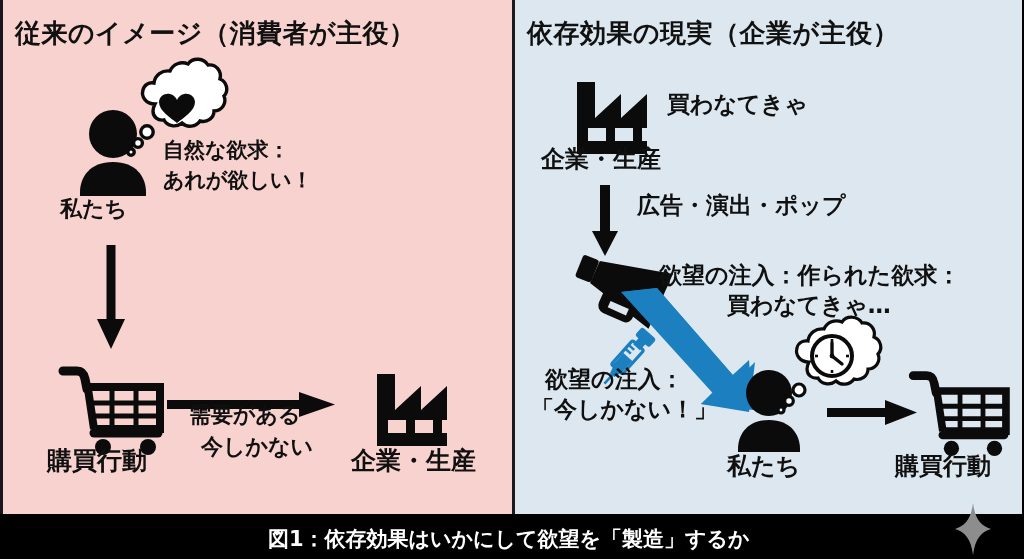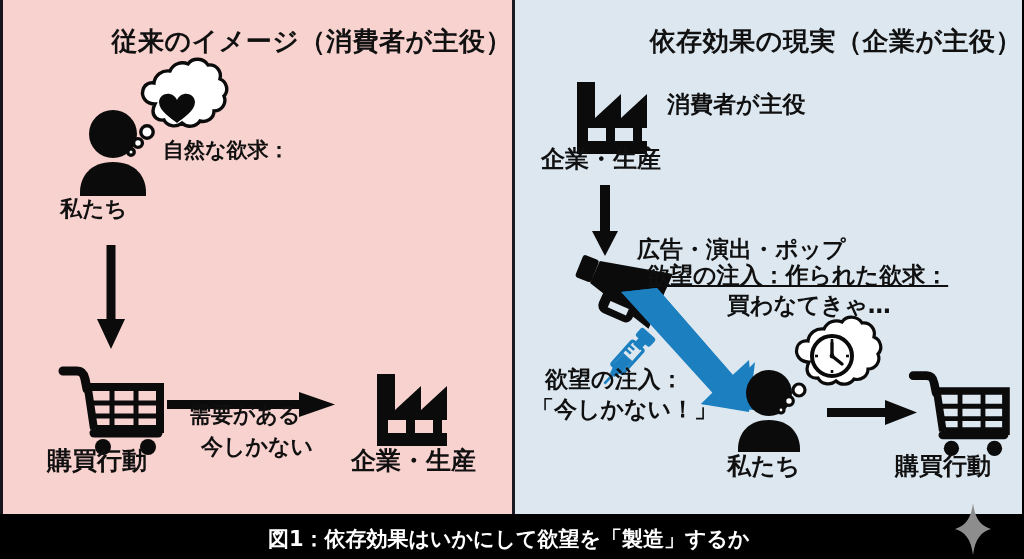--- a/index.html
+++ b/index.html
@@ -7,23 +7,24 @@
   #stage{position:relative;width:1024px;height:559px;background:#000;overflow:hidden;}
 
   
   .panel{position:absolute;top:0;height:514px;overflow:hidden;}
   #panel-left{left:3px;width:509px;background:#f8d2cf;}
   #panel-right{left:515px;width:507px;background:#dce7f0;}
   .divider{position:absolute;left:512px;top:0;width:3px;height:514px;background:#1a1a22;}
   .edge-left{position:absolute;left:0;top:0;width:3px;height:514px;background:#16161c;}
 
   .ptitle{
-    position:absolute;width:100%;text-align:right;top:24px;
+    position:absolute;width:100%;text-align:left;top:16px;
     font-size:26px;font-weight:700;color:#111;letter-spacing:.5px;
     font-family:"DejaVu Sans","Liberation Sans",sans-serif;
+    padding-left:12px;
   }
 
   .lbl{position:absolute;color:#101010;font-weight:700;line-height:1.18;
        font-family:"DejaVu Sans","Liberation Sans",sans-serif;white-space:pre;}
 
   
   #caption{position:absolute;left:0;top:514px;width:1024px;height:45px;background:#000;border-radius:21px;}
   #caption .ctext{position:absolute;left:268px;top:11px;color:#fff;font-size:21px;font-weight:700;
        font-family:"DejaVu Sans","Liberation Sans",sans-serif;white-space:pre;}
 
@@ -55,20 +56,21 @@
                  8-1 14 6 12 14 7 3 9 12 4 17 3 7-2 15-10 15 0 7-7 12-14 10-4 6-13 7-18 2
                  -6 5-15 3-18-3-6 1-11-3-11-9 0-3 1-5 2-7z"></path>
         <circle cx="26" cy="74" r="6.2"></circle>
         <circle cx="17" cy="85" r="4.4"></circle>
         <circle cx="10" cy="94" r="3.2"></circle>
       </g>
       <path d="M56 42c-4-9-17-8-18 2 0 9 12 16 18 21 6-5 18-12 18-21 -1-10-14-11-18-2z" fill="#0b0b0b"></path>
     </svg>
 
     <div class="lbl" style="left:160px;top:138px;font-size:21px;">自然な欲求：</div>
+    <div class="lbl" style="left:160px;top:168px;font-size:21px;">あれが欲しい！</div>
 
     <svg style="position:absolute;left:93px;top:245px;" width="30" height="105" viewBox="0 0 30 105">
       <rect x="10.5" y="0" width="9" height="78" fill="#0b0b0b"></rect>
       <polygon points="15,104 1,74 29,74" fill="#0b0b0b"></polygon>
     </svg>
 
     <svg style="position:absolute;left:58px;top:363px;" width="104" height="92" viewBox="0 0 104 92">
       <path d="M2 8h14c5 0 7 3 8 8l2 10" stroke="#0b0b0b" stroke-width="9" fill="none" stroke-linecap="round"></path>
       <path d="M27 24h72v42H35" stroke="#0b0b0b" stroke-width="8" fill="none"></path>
       <path d="M27 26 L33 66" stroke="#0b0b0b" stroke-width="8" fill="none"></path>
@@ -104,27 +106,27 @@
 
     <div class="ptitle">依存効果の現実（企業が主役）</div>
 
     <svg style="position:absolute;left:54px;top:68px;" width="108" height="86" viewBox="0 0 108 86">
       <path d="M8 86V14h18v36l26-24v24l26-24v60z" fill="#0b0b0b"></path>
       <rect x="19" y="60" width="18" height="13" fill="#dce7f0"></rect>
       <rect x="46" y="60" width="18" height="13" fill="#dce7f0"></rect>
       <rect x="73" y="60" width="18" height="13" fill="#dce7f0"></rect>
     </svg>
     <div class="lbl" style="left:26px;top:145px;font-size:24px;">企業・生産</div>
-    <div class="lbl" style="left:152px;top:91px;font-size:23px;">消費者が主役</div>
+    <div class="lbl" style="left:152px;top:91px;font-size:23px;">買わなてきゃ</div>
 
     <svg style="position:absolute;left:76px;top:185px;" width="28" height="72" viewBox="0 0 28 72">
       <rect x="9" y="0" width="10" height="50" fill="#0b0b0b"></rect>
       <polygon points="14,71 1,46 27,46" fill="#0b0b0b"></polygon>
     </svg>
-    <div class="lbl" style="left:122px;top:192px;font-size:23px;margin-top:44px;">広告・演出・ポップ</div>
+    <div class="lbl" style="left:122px;top:192px;font-size:23px;">広告・演出・ポップ</div>
 
     <svg style="position:absolute;left:50px;top:252px;" width="110" height="80" viewBox="0 0 110 80">
       <g transform="rotate(24 55 40)">
         <path d="M24 20 L96 2 L96 62 L24 44 Z" fill="#0b0b0b"></path>
         <rect x="7" y="20" width="17" height="24" rx="3" fill="#0b0b0b" transform="rotate(-2 15 32)"></rect>
         <path d="M40 46 h30 a7 7 0 0 1 7 7 v6 a7 7 0 0 1 -7 7 h-22 a8 8 0 0 1 -8 -8 z" fill="#0b0b0b"></path>
         <path d="M50 52 h20 v7 h-20 z" fill="#dce7f0"></path>
       </g>
     </svg>
 
@@ -143,21 +145,21 @@
 
     <div class="lbl" style="left:16px;top:396px;font-size:23px;">「今しかない！」</div>
     <div class="lbl" style="left:30px;top:366px;font-size:23px;">欲望の注入：</div>
 
     <svg style="position:absolute;left:100px;top:288px;" width="140" height="128" viewBox="0 0 140 128">
       <polygon points="6,4 42,0 122,92 140,74 134,124 86,116 104,98 22,10" fill="#1b7fc0"></polygon>
       <polygon points="6,4 42,0 124,94 104,112" fill="#1b7fc0"></polygon>
       <polygon points="86,116 138,122 134,72" fill="#1b7fc0"></polygon>
     </svg>
 
-    <div class="lbl" style="left:132px;top:262px;font-size:23px;text-decoration:underline;">欲望の注入：作られた欲求：</div>
+    <div class="lbl" style="left:144px;top:262px;font-size:23px;">欲望の注入：作られた欲求：</div>
     <div class="lbl" style="left:212px;top:292px;font-size:23px;">買わなてきゃ…</div>
 
     <svg style="position:absolute;left:216px;top:370px;" width="76" height="84" viewBox="0 0 76 84">
       <circle cx="38" cy="23" r="23" fill="#0b0b0b"></circle>
       <path d="M38 50c22 0 31 15 31 29v3H7v-3c0-14 9-29 31-29z" fill="#0b0b0b"></path>
     </svg>
     <div class="lbl" style="left:212px;top:452px;font-size:24px;">私たち</div>
 
     <svg style="position:absolute;left:260px;top:322px;" width="110" height="92" viewBox="0 0 110 92">
       <g stroke="#0b0b0b" stroke-width="3.2" fill="#ffffff">

